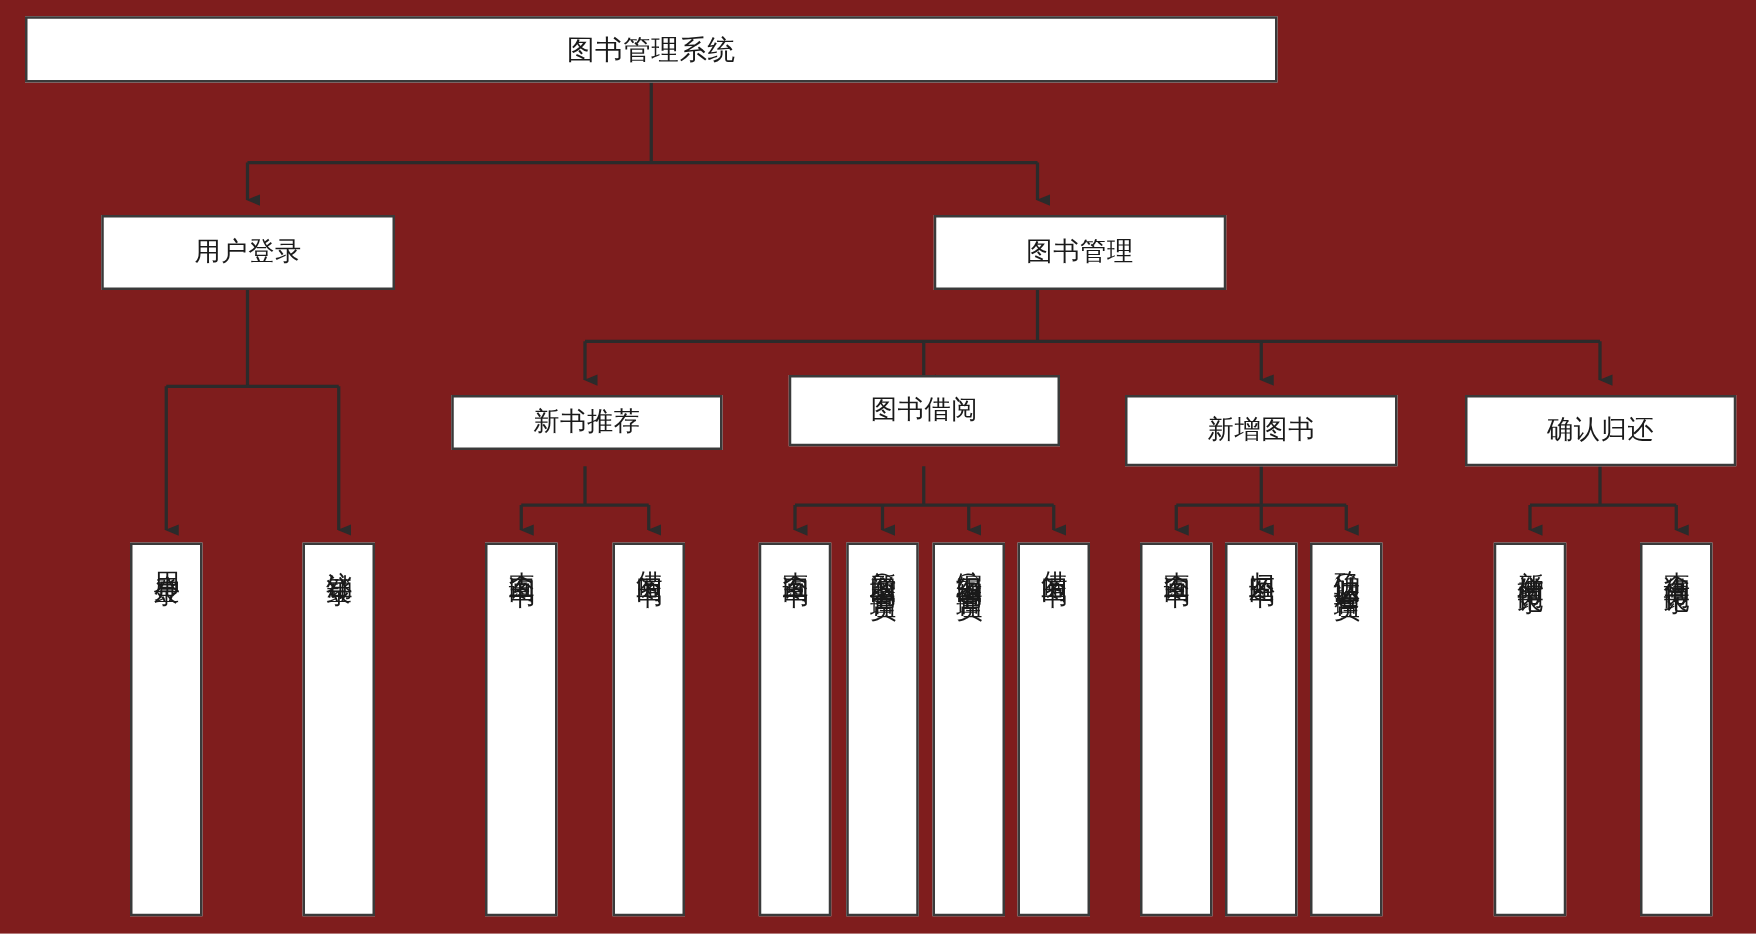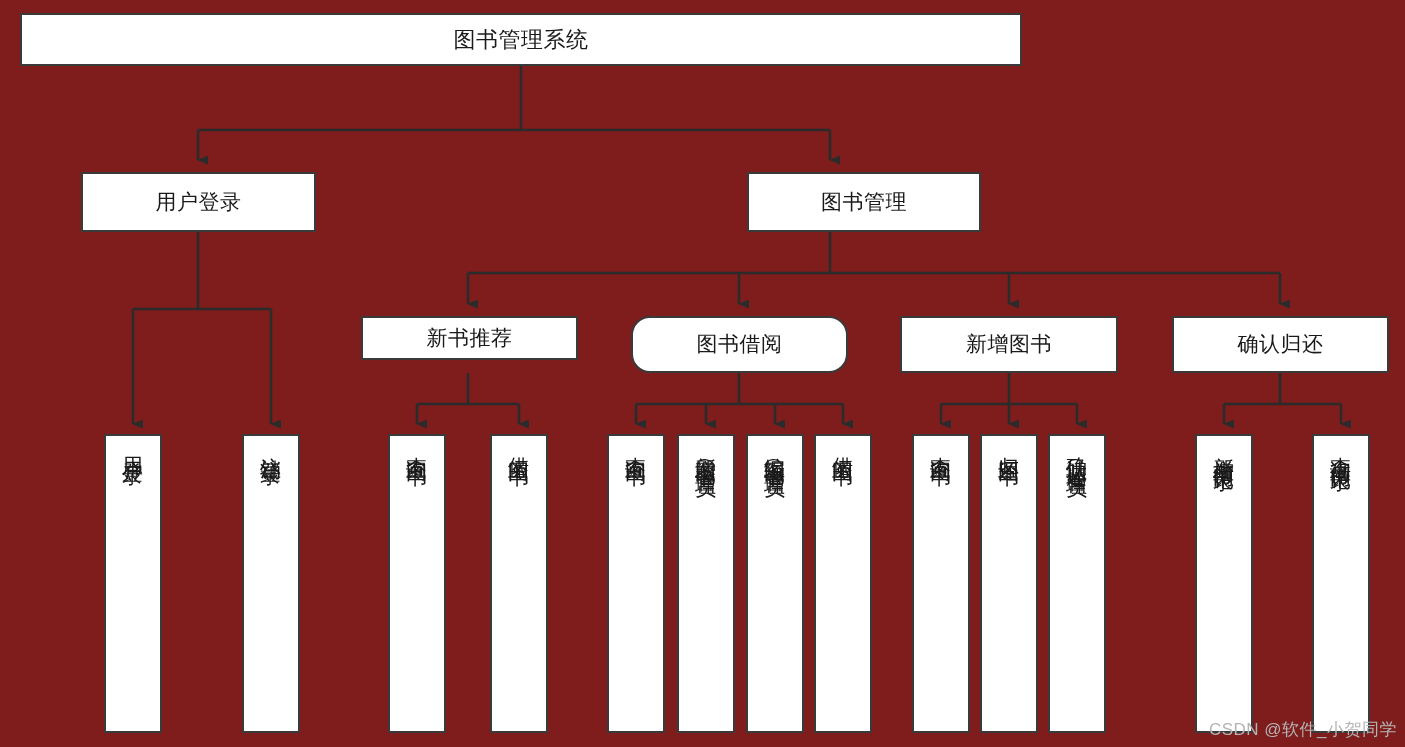--- a/index.html
+++ b/index.html
@@ -137,21 +137,21 @@
   </div>
 
   <div class="node node-h" style="left:711px; top:172px; width:234px; height:60px;margin-left:36px;">
     <span class="node-label">图书管理</span>
   </div>
 
   <div class="node node-h" style="left:361px; top:316px; width:217px; height:44px;">
     <span class="node-label">新书推荐</span>
   </div>
 
-  <div class="node node-h" style="left:631px; top:316px; width:217px; height:57px;border-radius:19px;">
+  <div class="node node-h" style="left:631px; top:300px; width:217px; height:57px;">
     <span class="node-label">图书借阅</span>
   </div>
 
   <div class="node node-h" style="left:900px; top:316px; width:218px; height:57px;">
     <span class="node-label">新增图书</span>
   </div>
 
   <div class="node node-h" style="left:1172px; top:316px; width:217px; height:57px;">
     <span class="node-label">确认归还</span>
   </div>
@@ -201,15 +201,14 @@
   </div>
 
   <div class="node node-v" style="left:1195px; top:434px; width:58px; height:299px;">
     <span class="node-label">新增借阅记录</span>
   </div>
 
   <div class="node node-v" style="left:1312px; top:434px; width:58px; height:299px;">
     <span class="node-label">查询借阅记录</span>
   </div>
 
-  <div id="watermark">CSDN @软件_小贺同学</div>
 
 </div>
 
 </body></html>

